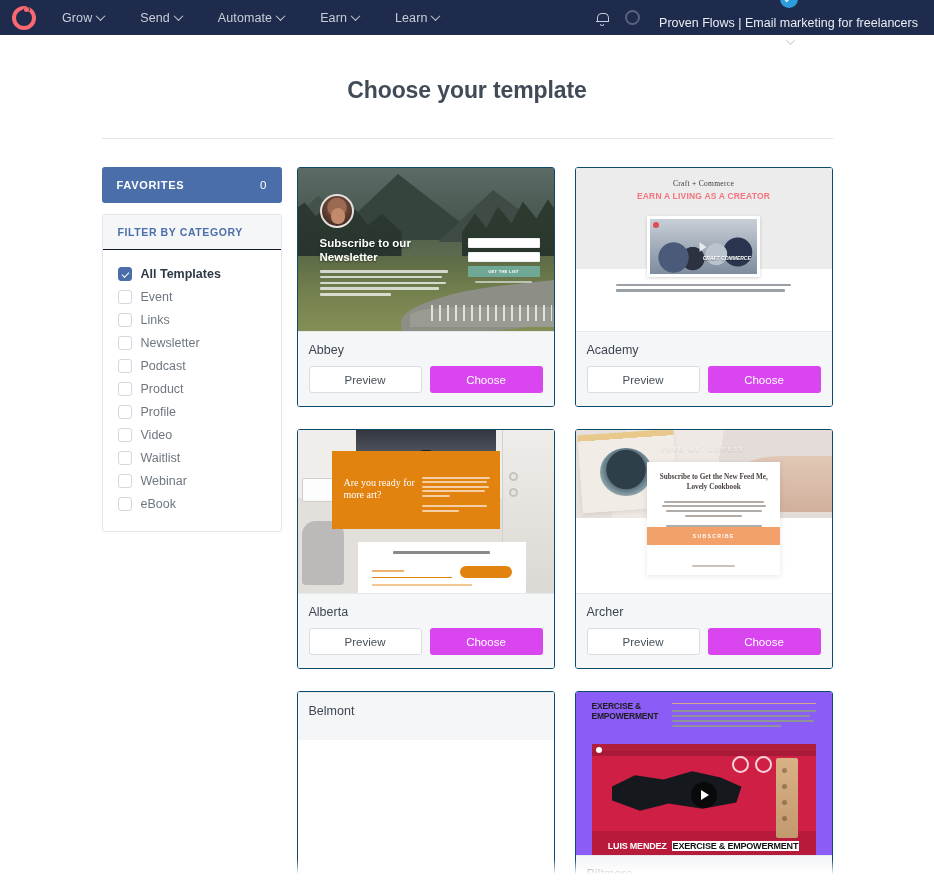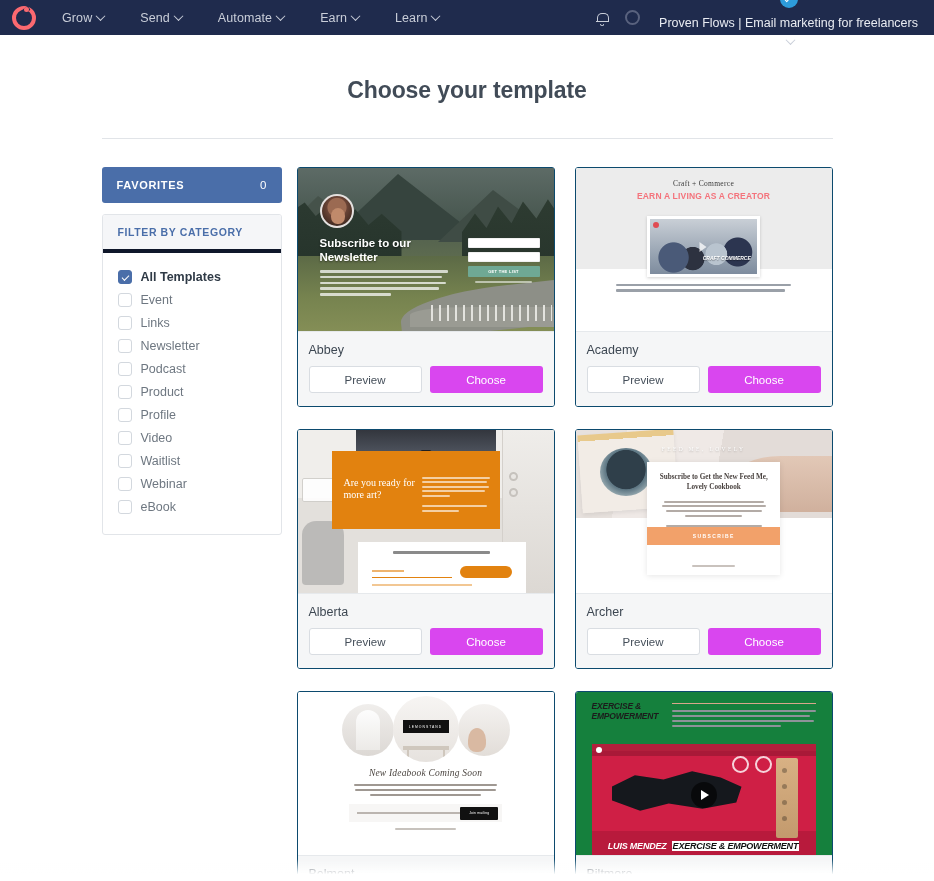--- a/index.html
+++ b/index.html
@@ -184,21 +184,21 @@
 
   .filter-card {
     margin-top: 11px;
     border: 1px solid #e2e5e9;
     border-radius: 3px;
     background: #fff;
     overflow: hidden;
   }
   .filter-head {
     background: #f5f6f8;
-    border-bottom: 4px solid #0f172a;
+    border-bottom: 1px solid #0f172a;
     padding: 11px 15px;
     font-size: 10.5px;
     font-weight: bold;
     letter-spacing: .6px;
     color: #4a6ea9;
   }
   .filter-list { padding: 12px 0 16px; }
   .filter-item {
     display: flex;
     align-items: center;
@@ -631,21 +631,21 @@
     width:38px; height:13px; background:#111; border-radius:1px;
     display:flex;align-items:center;justify-content:center;
     color:#fff; font-size:3.4px; letter-spacing:.2px;
   }
   .t-belmont .bfine {
     position:absolute; left:38%; right:38%; top:136px; height:2px;
     background:#c7c2bd; border-radius:1px;
   }
 
   
-  .t-biltmore { background:#15803d;font-style:italic; }
+  .t-biltmore { background:#8b5cf6; }
   .t-biltmore .hl {
     position:absolute; left:16px; top:10px; width:72px;
     font-size:8.5px; font-weight:bold; line-height:1.15;
     color:#1c1c1c; letter-spacing:-.2px;
   }
   .t-biltmore .rule {
     position:absolute; left:96px; right:16px; top:11px; height:1px; background:#d8a68c;
   }
   .t-biltmore .para { position:absolute; left:96px; right:16px; top:18px; }
   .t-biltmore .para i {
@@ -966,42 +966,20 @@
         <div class="card-foot">
           <div class="card-name">Archer</div>
           <div class="btn-row">
             <div class="btn btn-preview">Preview</div>
             <div class="btn btn-choose">Choose</div>
           </div>
         </div>
       </div>
 
       <div class="card">
-        <div class="thumb t-belmont">
-          <div class="circ c1"></div>
-          <div class="circ c3"></div>
-          <div class="circ c2">
-            <div class="desk"></div>
-            <div class="legs"></div>
-          </div>
-          <div class="badge">
-            <span>LEMONSTAND</span>
-          </div>
-          <div class="script">New Ideabook Coming Soon</div>
-          <div class="para">
-              <i></i>
-              <i></i>
-              <i></i>
-            </div>
-          <div class="bform">
-            <div class="ph"></div>
-            <div class="bbtn">Join mailing</div>
-          </div>
-          <div class="bfine"></div>
-        </div>
         <div class="card-foot">
           <div class="card-name">Belmont</div>
 
         </div>
       </div>
 
       <div class="card">
         <div class="thumb t-biltmore">
           <div class="hl">EXERCISE &amp; EMPOWERMENT</div>
           <div class="rule"></div>

